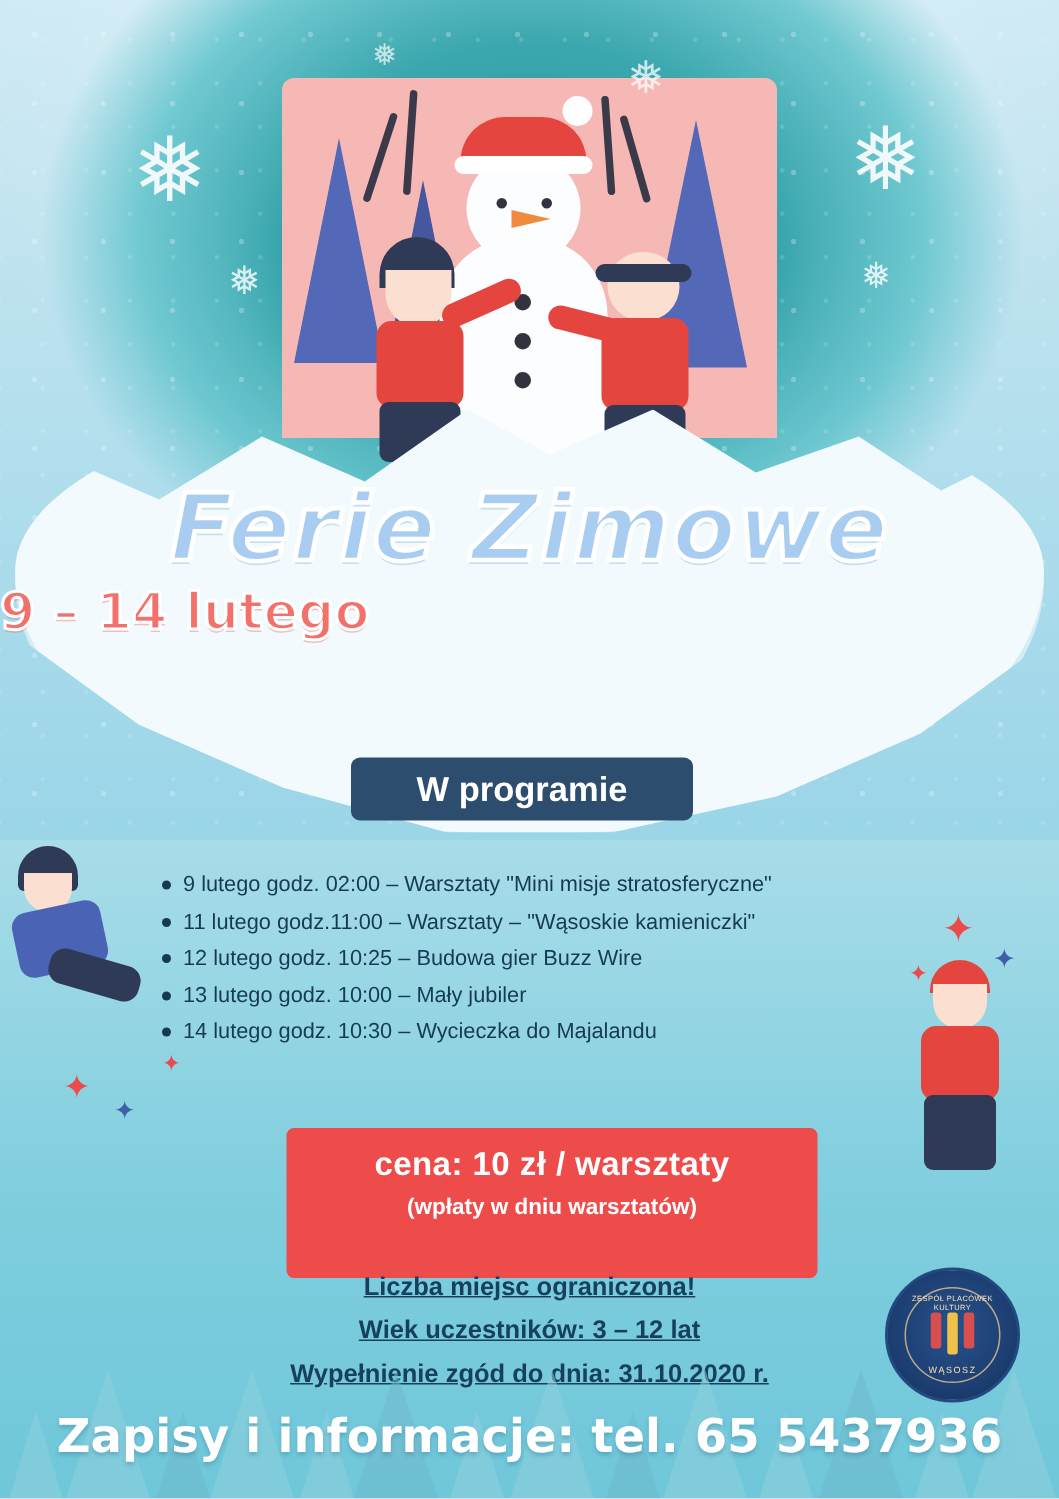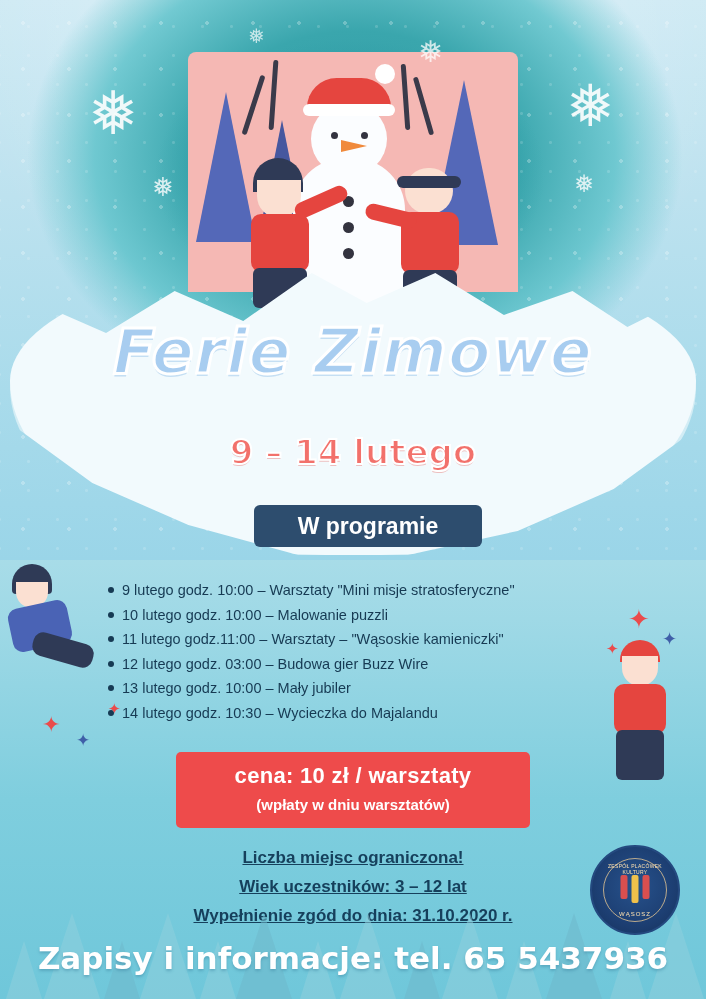--- a/index.html
+++ b/index.html
@@ -68,47 +68,47 @@
   .title{
     position:absolute;left:0;top:315px;width:706px;text-align:center;
     font-size:62px;font-weight:bold;letter-spacing:1px;
     color:#a8cdf0;
     -webkit-text-stroke:3px #ffffff;
     text-shadow:0 3px 0 rgba(160,200,235,.55);
     font-family:"DejaVu Sans", sans-serif;
     font-style:italic;
   }
   .subtitle{
-    position:absolute;left:0;top:432px;width:706px;text-align:center;
+    position:absolute;left:0;top:388px;width:706px;text-align:left;
     font-size:34px;font-weight:bold;
     color:#f2716b;
     -webkit-text-stroke:2px #ffffff;
     text-shadow:0 2px 0 rgba(230,120,115,.45);
     font-family:"DejaVu Sans", sans-serif;
   }
   
   .program-badge{
-    position:absolute;left:254px;top:505px;width:228px;height:42px;
+    position:absolute;left:234px;top:505px;width:228px;height:42px;
     background:#2d4d6e;border-radius:6px;
     display:flex;align-items:center;justify-content:center;
     color:#ffffff;font-size:23px;font-weight:bold;
   }
   
   .program-list{
     position:absolute;left:108px;top:578px;width:540px;
     color:#163a53;font-size:14.5px;line-height:24.5px;
   }
   .program-list .row{display:flex;align-items:flex-start;}
   .bullet{
     width:6px;height:6px;border-radius:50%;background:#163a53;
     margin:9px 8px 0 0;flex:0 0 auto;
   }
   
   .price-box{
-    position:absolute;left:176px;top:752px;width:354px;height:76px;
+    position:absolute;left:191px;top:752px;width:354px;height:100px;
     background:#ee4b4b;border-radius:5px;color:#fff;text-align:center;
   }
   .price-main{font-size:22px;font-weight:bold;padding-top:11px;letter-spacing:.3px;}
   .price-sub{font-size:15px;font-weight:bold;padding-top:7px;}
   
   .notes{
     position:absolute;left:0;top:843px;width:706px;text-align:center;
     color:#16405c;font-size:17px;font-weight:bold;line-height:29px;
   }
   .notes div{text-decoration:underline;}
@@ -214,33 +214,29 @@
   <div class="title">Ferie Zimowe</div>
   <div class="subtitle">9 – 14 lutego</div>
 
   <div class="program-badge">
     <span>W programie</span>
   </div>
 
   <div class="program-list">
     <div class="row">
       <span class="bullet"></span>
-      <span>9 lutego godz. 10:00  –  Warsztaty "Mini misje stratosferyczne"</span>
-    </div>
-    <div class="row">
-      <span class="bullet"></span>
-      <span>10 lutego godz. 10:00 – Malowanie puzzli</span>
+      <span>9 lutego godz. 02:00  –  Warsztaty "Mini misje stratosferyczne"</span>
     </div>
     <div class="row">
       <span class="bullet"></span>
       <span>11 lutego godz.11:00 – Warsztaty – "Wąsoskie kamieniczki"</span>
     </div>
     <div class="row">
       <span class="bullet"></span>
-      <span>12 lutego godz. 03:00 – Budowa gier Buzz Wire</span>
+      <span>12 lutego godz. 10:25 – Budowa gier Buzz Wire</span>
     </div>
     <div class="row">
       <span class="bullet"></span>
       <span>13 lutego godz. 10:00 – Mały jubiler</span>
     </div>
     <div class="row">
       <span class="bullet"></span>
       <span>14 lutego  godz. 10:30 – Wycieczka do Majalandu</span>
     </div>
   </div>

